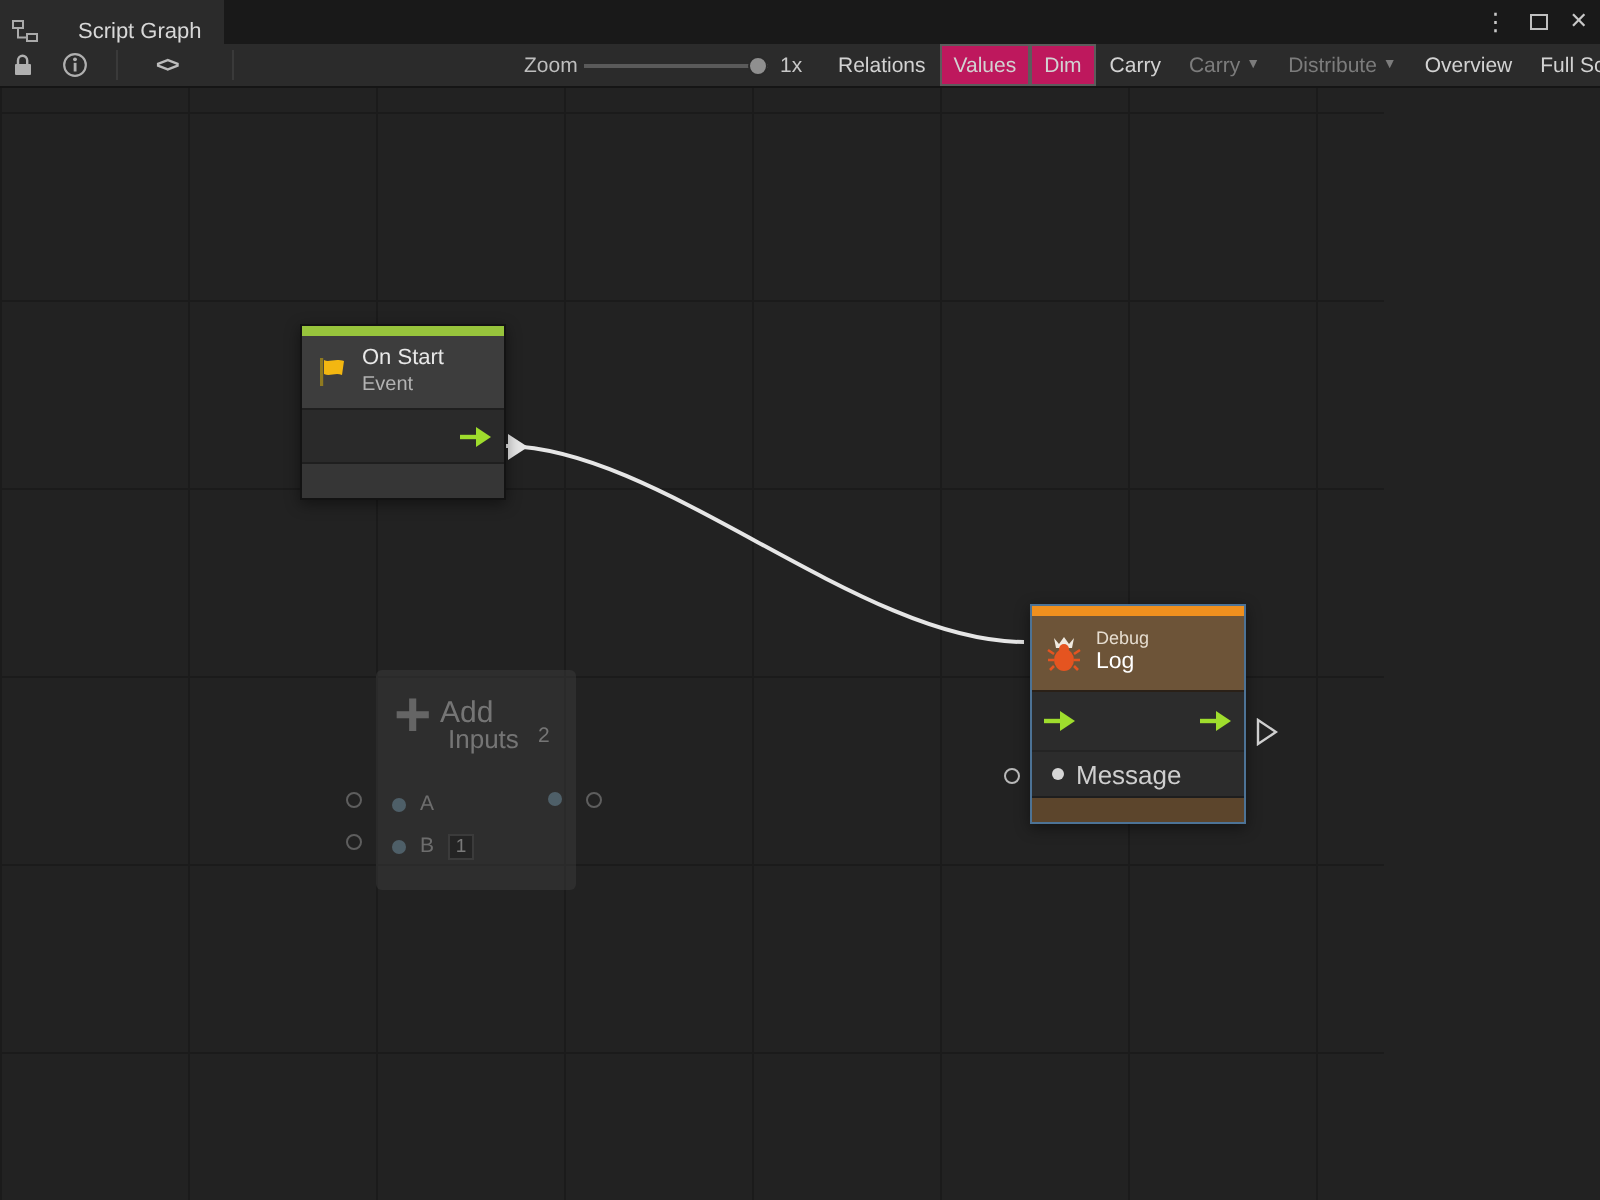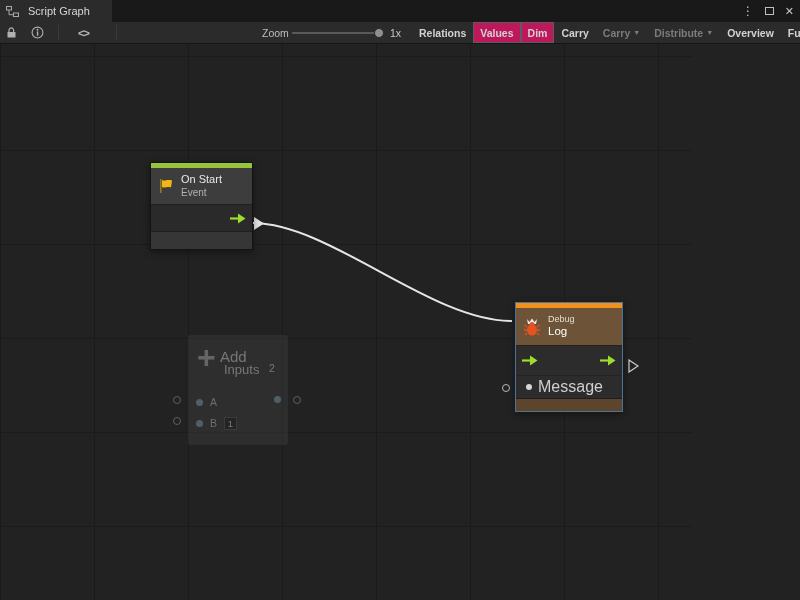--- a/index.html
+++ b/index.html
@@ -2,39 +2,39 @@
 <html><head>
 <meta charset="utf-8">
 <style>
   * { box-sizing: border-box; }
   body { margin:0; font-family:"Liberation Sans", sans-serif; background:#111; }
   .window { position:relative; width:800px; height:600px; background:#222; overflow:hidden; user-select:none; }
 
   
   .titlebar { position:absolute; top:0; left:0; right:0; height:22px; background:#191919; }
   .tab { position:absolute; left:0; top:0; height:22px; width:112px; background:#2b2b2b;
-         display:flex; align-items:center; gap:9px; padding-left:6px;
+         display:flex; align-items:flex-end; gap:20px; padding-left:6px;
          color:#d8d8d8; font-size:11px; }
   .win-controls { position:absolute; right:6px; top:0; height:22px; display:flex; align-items:center; gap:11px; color:#c8c8c8; }
   .menu-glyph { font-size:12px; line-height:1; }
   .max-box { width:9px; height:8px; border:1px solid #c0c0c0; display:inline-block; }
   .close-glyph { font-size:11px; line-height:1; }
 
   
   .toolbar { position:absolute; top:22px; left:0; right:0; height:22px; background:#2b2b2b;
              border-bottom:1px solid #151515; overflow:hidden; }
   .tb-item { position:absolute; top:0; height:21px; display:flex; align-items:center; color:#c8c8c8; font-size:10.5px; }
   .tb-sep { position:absolute; top:3px; width:1px; height:15px; background:#3a3a3a; }
   .code-glyph { font-weight:bold; font-size:11px; letter-spacing:-1px; color:#bdbdbd; }
   .slider-track { position:relative; width:92px; height:2px; background:#5a5a5a; }
   .slider-knob { position:absolute; right:0; top:-4px; width:10px; height:10px; border-radius:50%;
                  background:#8f8f8f; border:1px solid #2a2a2a; }
   .tb-buttons { left:412px; display:flex; }
   .tb-btn { padding:0 7px; height:21px; display:flex; align-items:center; gap:3px;
-            color:#d2d2d2; font-size:10.5px; white-space:nowrap;font-weight:bold; }
+            color:#d2d2d2; font-size:10.5px; white-space:nowrap; }
   .tb-btn.active { background:#be185d; box-shadow:inset 0 0 0 1px #5c5c5c; }
   .tb-btn.disabled { color:#7c7c7c; }
   .caret { font-size:7px; }
 
   
   .canvas { position:absolute; top:44px; left:0; width:692px; height:556px;
             background-color:#222222;
             background-image: linear-gradient(to right, #1b1b1b 1px, transparent 1px),
                               linear-gradient(to bottom, #1b1b1b 1px, transparent 1px);
             background-size:94px 94px; background-position:0px 12px; }
@@ -61,21 +61,21 @@
   .node-debug .accent { background:#f0901e; }
   .node-debug .n-header { height:38px; background:#6d5438; border-bottom:1px solid #2a2017; }
   .node-debug .n-title { font-size:11.5px; color:#ffffff; }
   .node-debug .n-row1 { position:relative; height:29px; background:#2c2c2c; }
   .node-debug .n-row2 { display:flex; align-items:center; gap:6px; height:23px; padding-left:10px;
                         background:#2c2c2c; border-top:1px solid #242424; }
   .node-debug .n-footer { height:13px; background:#5c452c; border-top:1px solid #1e1e1e; }
   .in-arrow { position:absolute; left:6px; top:9px; }
   .out-arrow2 { position:absolute; right:6px; top:9px; }
   .msg-dot { width:6px; height:6px; border-radius:50%; background:#d6d6d6; }
-  .msg-label { font-size:16px; color:#cfcfcf; }
+  .msg-label { font-size:13px; color:#cfcfcf; }
   .ring { position:absolute; width:8px; height:8px; border:1px solid #b8b8b8; border-radius:50%; background:transparent; }
   .debug-ring { left:-14px; top:81px; }
   .carry-tri { position:absolute; right:-17px; top:56px; }
 
   
   .node-add { left:188px; top:291px; width:100px; height:110px; background:#3a3a3a;
               border:none; box-shadow:none; border-radius:3px; opacity:0.5; }
   .plus-glyph { position:absolute; left:9px; top:2px; font-size:32px; font-weight:bold; color:#a8a8a8; line-height:1.3; }
   .g-title { position:absolute; left:32px; top:13px; font-size:15px; color:#c8c8c8; }
   .g-inputs { position:absolute; left:36px; top:27px; font-size:13px; color:#c8c8c8; }

